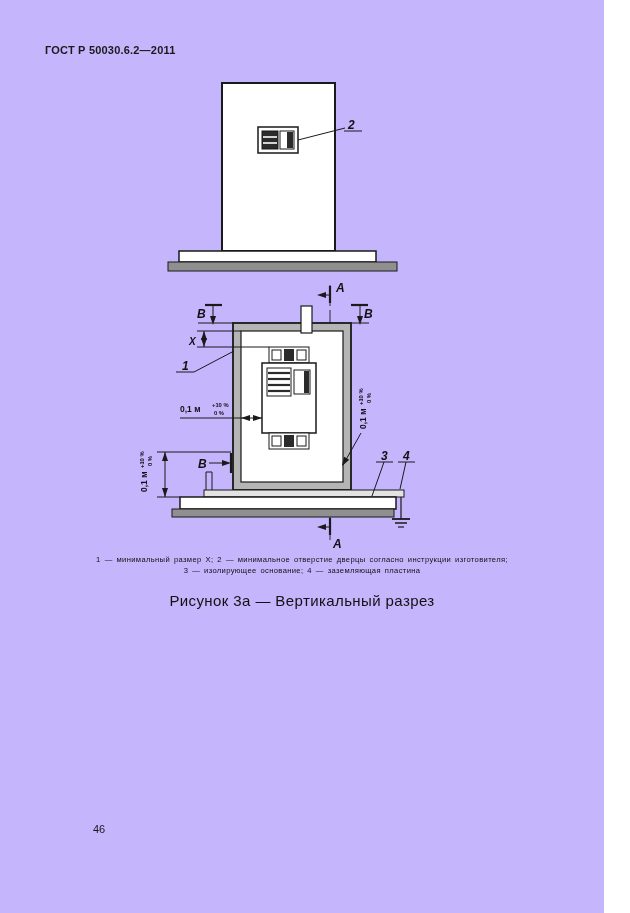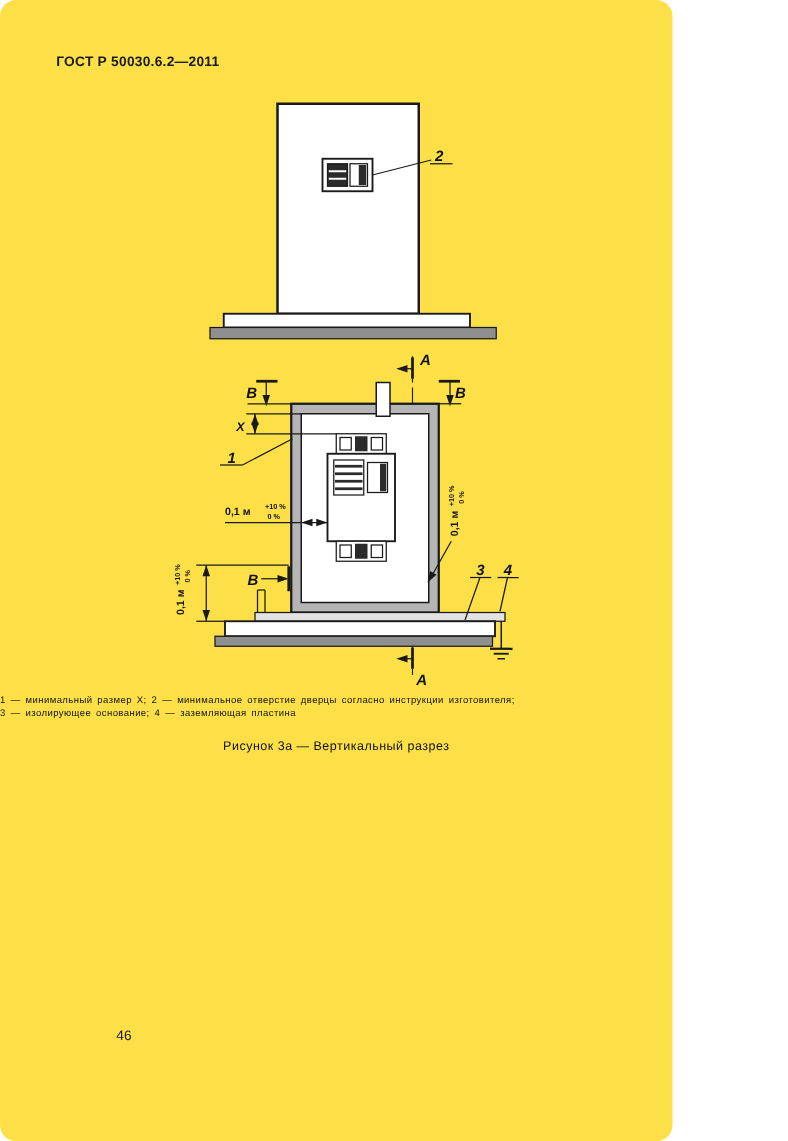--- a/index.html
+++ b/index.html
@@ -1,23 +1,23 @@
 <!DOCTYPE html>
 <html><head>
 <meta charset="utf-8">
 <style>
   html,body{margin:0;padding:0;background:#fff;}
-  .page{position:relative;width:538px;height:913px;background:#fde047;overflow:hidden;
-        font-family:"Liberation Sans",sans-serif;color:#1a1a1a;border-radius:13px;}
+  .page{position:relative;width:604px;height:913px;background:#c4b5fd;overflow:hidden;
+        font-family:"Liberation Sans",sans-serif;color:#1a1a1a;}
   .doc-header{position:absolute;left:45px;top:44px;font-size:11px;font-weight:bold;letter-spacing:.2px;}
   .page-number{position:absolute;left:45px;top:823px;font-size:11px;margin-left:48px;}
-  .legend{position:absolute;left:0;right:0;font-size:7.6px;letter-spacing:.35px;word-spacing:1.5px;color:#111;}
+  .legend{position:absolute;left:0;right:0;text-align:center;font-size:7.6px;letter-spacing:.35px;word-spacing:1.5px;color:#111;}
   .legend1{top:555px;}
   .legend2{top:566px;}
-  .fig-title{position:absolute;left:0;right:0;top:592px;text-align:center;font-size:10px;letter-spacing:.4px;color:#111;}
+  .fig-title{position:absolute;left:0;right:0;top:592px;text-align:center;font-size:15px;letter-spacing:.4px;color:#111;}
   svg.fig{position:absolute;left:0;top:0;}
   
   .k{stroke:#1a1a1a;}
   .f0{fill:none;} .fw{fill:#ffffff;} .fg{fill:#8f8f8f;} .fl{fill:#e3e3e3;} .fd{fill:#2b2b2b;}
   .w1{stroke-width:1;} .w12{stroke-width:1.2;} .w15{stroke-width:1.5;} .w18{stroke-width:1.8;} .w2{stroke-width:2;} .w22{stroke-width:2.2;}
   .ah{fill:#1a1a1a;stroke:none;}
   .cl{stroke:#1a1a1a;stroke-width:.9;fill:none;stroke-dasharray:14 4 3 4;}
   .wl{stroke:#ffffff;stroke-width:1.6;}
   .dl{stroke:#2b2b2b;stroke-width:2.2;}
   text.lbl{font:italic bold 12px "Liberation Sans",sans-serif;fill:#111;}

